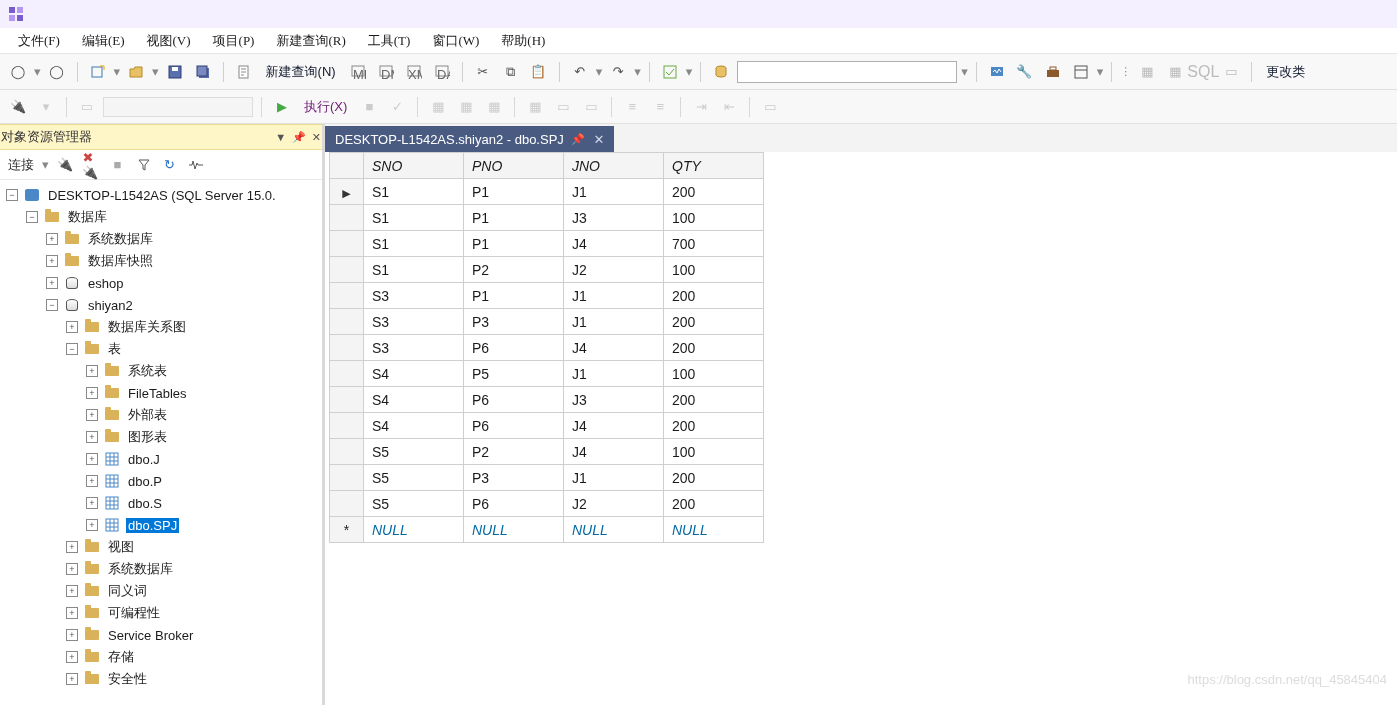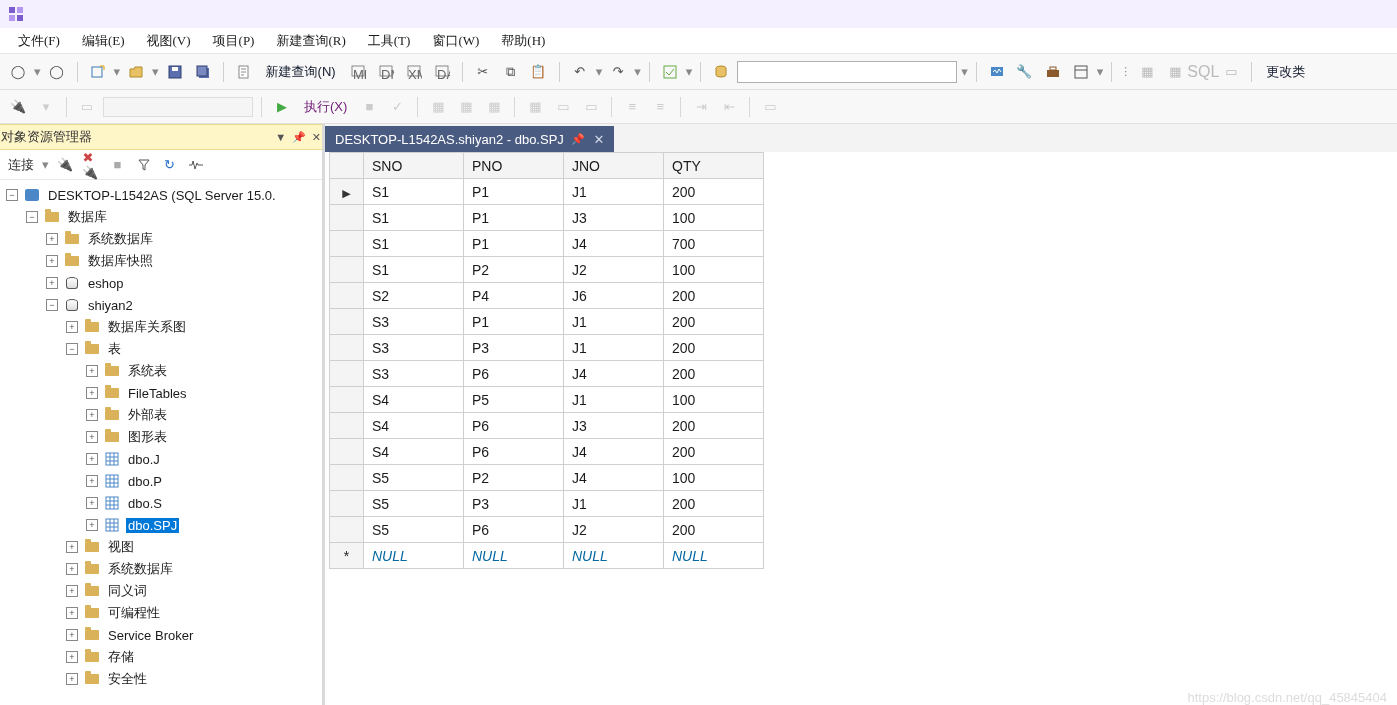--- a/index.html
+++ b/index.html
@@ -39,29 +39,29 @@
 .table-ico svg { width: 14px; height: 14px; }
 .server-ico { width:14px; height:12px; background:#4a88c7; border-radius:2px; }
 
 .main { flex: 1; display: flex; flex-direction: column; overflow: hidden; }
 .tabbar { height: 28px; background: #f3f3f3; display: flex; align-items: flex-end; }
 .tab { background: #4a5b82; color: #fff; height: 26px; display: flex; align-items: center; padding: 0 10px; gap: 8px; font-size: 12px; }
 .tab .tclose { color: #d0d6e4; }
 .grid-wrap { flex: 1; overflow: auto; background: #fff; padding-left: 4px; padding-top: 0; }
 table.grid { border-collapse: collapse; }
 table.grid th, table.grid td { border: 1px solid #cfcfcf; height: 26px; font-size: 14px; text-align: left; padding: 0 8px; }
-table.grid th { background: #f4f4f4; font-weight: normal; width: 100px; }
+table.grid th { background: #f4f4f4; font-weight: normal; width: 100px; font-style: italic; }
 table.grid th.rowhead, table.grid td.rowhead { width: 34px; background: #f4f4f4; text-align: center; padding: 0; }
 table.grid th:nth-child(2), table.grid td:nth-child(2) { width: 100px; }
 table.grid th:nth-child(3), table.grid td:nth-child(3) { width: 100px; }
 table.grid th:nth-child(4), table.grid td:nth-child(4) { width: 100px; }
 table.grid th:nth-child(5), table.grid td:nth-child(5) { width: 100px; }
 .nullcell { font-style: italic; color: #0369a1; }
 .rowptr { font-size: 11px; color: #333; }
-.watermark { position: absolute; right: 10px; bottom: 0; color: #dcdcdc; font-size: 13px; pointer-events:none;margin-top:39px; }
+.watermark { position: absolute; right: 10px; bottom: 18px; color: #dcdcdc; font-size: 13px; pointer-events:none;margin-top:39px; }
 svg { display:block; }
 </style>
 </head>
 <body>
 
 <div class="titlebar">
   <span class="appicon">
     <svg viewBox="0 0 16 16">
         <rect x="1" y="1" width="6" height="6" fill="#7b5ccf"></rect>
         <rect x="9" y="1" width="6" height="6" fill="#b497f0"></rect>
@@ -491,27 +491,20 @@
             </tr>
             <tr>
               <td class="rowhead"></td>
               <td>S1</td>
               <td>P2</td>
               <td>J2</td>
               <td>100</td>
             </tr>
             <tr>
               <td class="rowhead"></td>
-              <td>S2</td>
-              <td>P4</td>
-              <td>J6</td>
-              <td>200</td>
-            </tr>
-            <tr>
-              <td class="rowhead"></td>
               <td>S3</td>
               <td>P1</td>
               <td>J1</td>
               <td>200</td>
             </tr>
             <tr>
               <td class="rowhead"></td>
               <td>S3</td>
               <td>P3</td>
               <td>J1</td>

